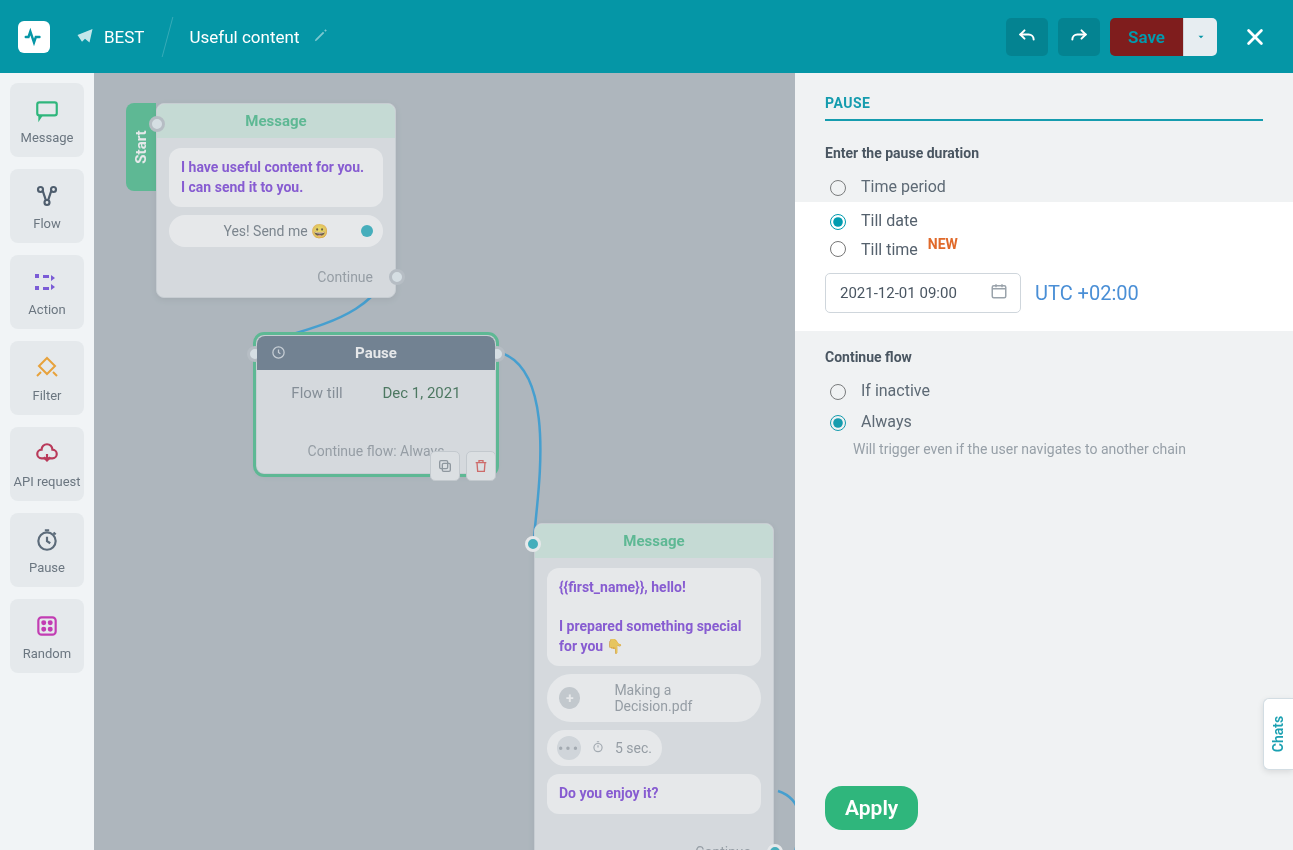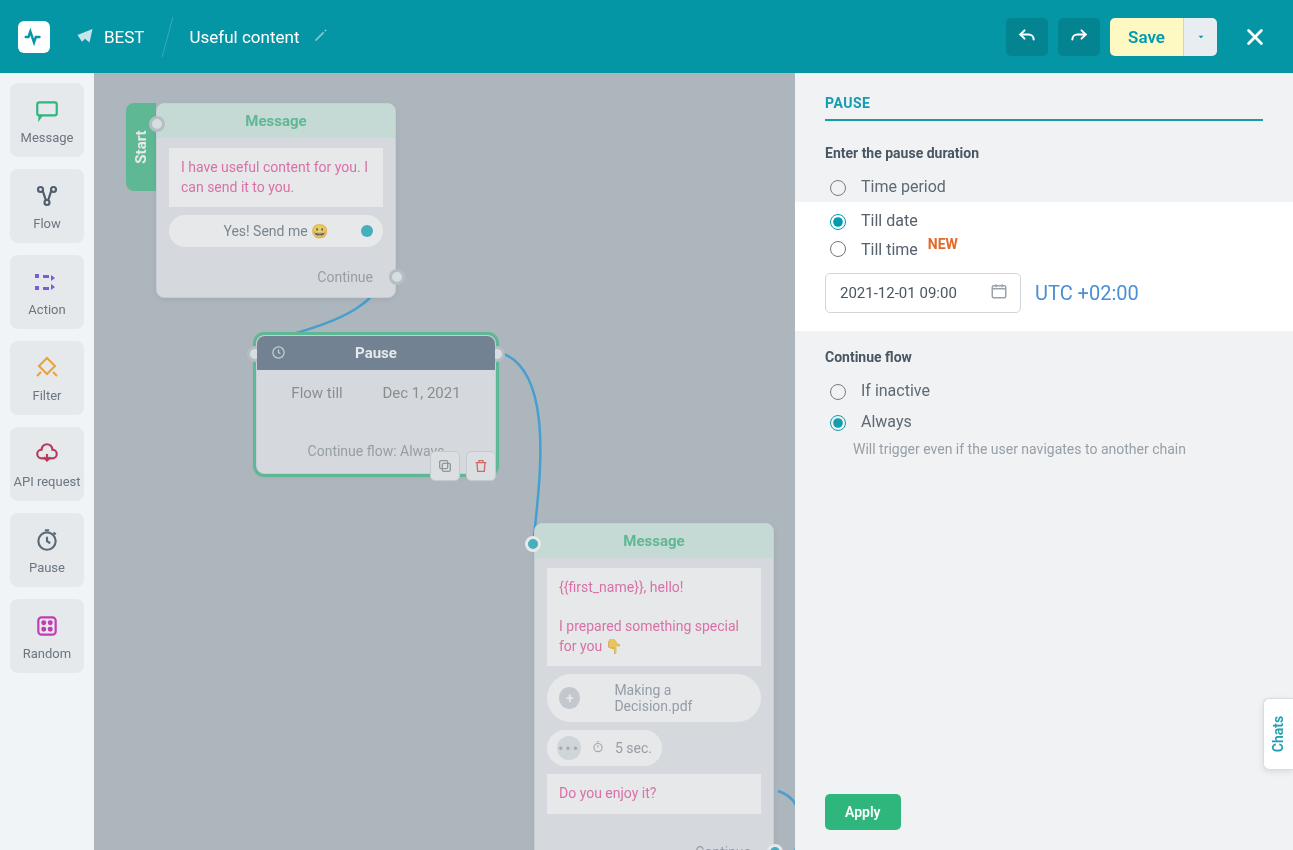--- a/index.html
+++ b/index.html
@@ -25,21 +25,21 @@
   .logo svg{width:22px;height:22px;}
   .crumb{display:flex;align-items:center;color:#fff;font-size:17px;}
   .crumb .sep{width:1px;height:40px;background:rgba(255,255,255,0.2);margin:0 22px;transform:skewX(-15deg);}
   .crumb .bot-icon{margin-right:10px;opacity:.9;}
   .pencil{margin-left:14px;opacity:.6;}
   .topbar .spacer{flex:1;}
   .top-actions{display:flex;align-items:center;gap:10px;}
   .top-btn{height:38px;background:rgba(0,0,0,0.12);border:none;border-radius:5px;color:#fff;display:flex;align-items:center;justify-content:center;cursor:pointer;}
   .top-btn.icon{width:42px;}
   .save-group{display:flex;}
-  .save-group .save{background:#fef9c3;color:var(--teal2);font-weight:600;font-size:17px;padding:4px 18px;border-radius:5px 0 0 5px;}
+  .save-group .save{background:#7f1d1d;color:var(--teal2);font-weight:600;font-size:17px;padding:4px 18px;border-radius:5px 0 0 5px;}
   .save-group .save-dd{background:#e7edf1;color:var(--teal2);width:34px;border-left:1px solid rgba(0,0,0,.1);border-radius:0 5px 5px 0;}
   .close-btn{background:transparent;font-size:26px;width:40px;margin-left:8px;}
 
   
   .toolbox{position:absolute;left:0;top:73px;bottom:0;width:94px;background:#f1f4f6;padding:10px 10px 0;z-index:25;}
   .tool{width:74px;height:74px;background:#e5e9ec;border-radius:8px;margin-bottom:12px;display:flex;flex-direction:column;align-items:center;justify-content:center;gap:6px;cursor:pointer;color:#6b7680;}
   .tool .ico{width:28px;height:28px;display:flex;align-items:center;justify-content:center;}
   .tool .lbl{font-size:13px;color:#6b7680;}
   .tool.msg .ico{color:var(--green);}
   .tool.flow .ico{color:var(--slate);}
@@ -54,40 +54,40 @@
   .canvas .overlay{position:absolute;inset:0;background:var(--overlay);pointer-events:none;z-index:18;}
   svg.wires{position:absolute;inset:0;width:100%;height:100%;z-index:3;}
 
   .node{position:absolute;background:var(--node-bg);border:1px solid var(--node-border);border-radius:8px;box-shadow:0 2px 6px rgba(0,0,0,.1);z-index:5;}
   .node .hdr{height:34px;display:flex;align-items:center;justify-content:center;font-weight:700;font-size:15px;border-radius:8px 8px 0 0;}
   .node.msg .hdr{background:#cdeadd;color:var(--green);}
   .node.pause{outline:3px solid var(--green);}
   .node.pause .hdr{background:#4e6378;color:#fff;position:relative;}
   .node.pause .hdr .clk{position:absolute;left:14px;top:9px;color:#cfd8e0;}
   .node .body{padding:10px 12px;}
-  .bubble{background:#fff;border-radius:0;padding:10px 12px;font-size:14px;color:#ec4899;margin-bottom:8px;line-height:1.4;}
+  .bubble{background:#fff;border-radius:12px;padding:10px 12px;font-size:14px;color:#6d28d9;margin-bottom:8px;line-height:1.4;font-weight:bold;}
   .chip{background:#fff;border-radius:24px;padding:8px 14px;font-size:14px;color:#5c6872;display:flex;align-items:center;justify-content:center;position:relative;}
   .chip .dot{position:absolute;right:10px;top:50%;transform:translateY(-50%);width:12px;height:12px;border-radius:50%;background:#0aa6b8;}
   .file-chip{background:#fff;border-radius:24px;padding:8px 12px;font-size:14px;color:#848d95;display:flex;align-items:center;margin-bottom:8px;}
   .file-chip .plus{width:22px;height:22px;border-radius:50%;background:#c8ced3;color:#fff;display:flex;align-items:center;justify-content:center;margin-right:34px;font-weight:700;}
   .sec-chip{background:#fff;border-radius:24px;padding:6px 10px;font-size:14px;color:#848d95;display:inline-flex;align-items:center;gap:10px;margin-bottom:8px;}
   .sec-chip .dots{width:24px;height:24px;border-radius:50%;background:#dde2e6;display:flex;align-items:center;justify-content:center;font-size:16px;letter-spacing:2px;color:#98a0a8;}
   .foot{height:40px;display:flex;align-items:center;justify-content:flex-end;padding:0 22px;color:#848d95;font-size:14px;position:relative;}
   .out-dot{position:absolute;right:-10px;bottom:12px;width:16px;height:16px;border-radius:50%;background:#e5f0f5;border:3px solid #b6bec5;}
   .out-dot.active{background:#0aa6b8;border-color:#fff;}
   .in-dot{position:absolute;left:-10px;top:10px;width:16px;height:16px;border-radius:50%;background:#e5f0f5;border:3px solid #b6bec5;}
   .in-dot.active{background:#0aa6b8;border-color:#fff;}
   .side-dot{position:absolute;width:16px;height:16px;border-radius:50%;background:#e5f0f5;border:3px solid #b6bec5;}
 
   .start-tab{position:absolute;width:30px;height:88px;background:var(--green);border-radius:8px 0 0 8px;display:flex;align-items:center;justify-content:center;z-index:5;}
   .start-tab span{color:#fff;font-weight:700;font-size:15px;transform:rotate(-90deg);}
 
   .pause-body{padding:14px 12px;text-align:center;color:#848d95;font-size:15px;}
   .pause-body .line1{color:#6b7680;margin-bottom:6px;}
-  .pause-body .line1 .date{color:#737373;margin-left:36px;}
+  .pause-body .line1 .date{color:#14532d;margin-left:36px;}
   .pause-body .line2{font-size:14px;margin-top:41px;}
 
   .mini-actions{position:absolute;display:flex;gap:6px;z-index:6;}
   .mini-btn{width:30px;height:30px;border:1px solid #c9cfd4;border-radius:5px;background:#eef1f3;display:flex;align-items:center;justify-content:center;cursor:pointer;}
   .mini-btn.del{color:#d9403b;}
   .mini-btn.dup{color:#7a848d;}
 
   .chats-tab{position:absolute;right:0;bottom:80px;width:30px;height:72px;background:#fff;border:1px solid #d3dde3;border-right:none;border-radius:6px 0 0 6px;display:flex;align-items:center;justify-content:center;z-index:60;box-shadow:0 2px 6px rgba(0,0,0,.1);}
   .chats-tab span{transform:rotate(-90deg);color:#1aa0b1;font-size:14px;font-weight:600;}
 
@@ -100,21 +100,21 @@
   .radio .new{color:#e06a2b;font-size:14px;font-weight:700;margin-left:10px;vertical-align:super;}
   .hilite{background:#fff;margin:0 -30px;padding:2px 30px 18px;border-top:1px solid transparent;}
   .panel::before{content:"";position:absolute;inset:0;background:rgba(150,160,168,0.14);pointer-events:none;z-index:2;}
   .panel .hilite{position:relative;z-index:3;}
   .date-row{display:flex;align-items:center;gap:14px;margin-top:14px;}
   .date-input{flex:0 0 auto;width:196px;height:40px;border:1px solid #cfd6dc;border-radius:5px;padding:0 12px;display:flex;align-items:center;justify-content:space-between;background:#fff;}
   .date-input input{border:none;outline:none;font-size:15px;color:#4a5662;width:140px;background:transparent;}
   .tz{color:var(--link);font-size:20px;}
   .info-row{display:flex;gap:8px;color:#8c959d;font-size:13px;margin-top:10px;line-height:1.45;}
   .hint{color:#98a0a8;font-size:14px;margin:4px 0 0 28px;}
-  .apply{margin-top:auto;align-self:flex-start;background:var(--green);color:#fff;border:none;border-radius:5px;font-size:14px;font-weight:600;padding:10px 20px;cursor:pointer;position:relative;z-index:3;}
+  .apply{margin-top:auto;align-self:flex-start;background:var(--green);color:#fff;border:none;border-radius:17px;font-size:21px;font-weight:600;padding:10px 20px;cursor:pointer;position:relative;z-index:3;}
 
 </style>
 </head>
 <body>
 
 <div class="topbar">
   <div class="logo">
     <svg viewBox="0 0 24 24" fill="none" stroke="#0596a6" stroke-width="2.6" stroke-linecap="round">
         <path d="M3 12h3l2-6 4 12 2-6h4"></path>
       </svg>

